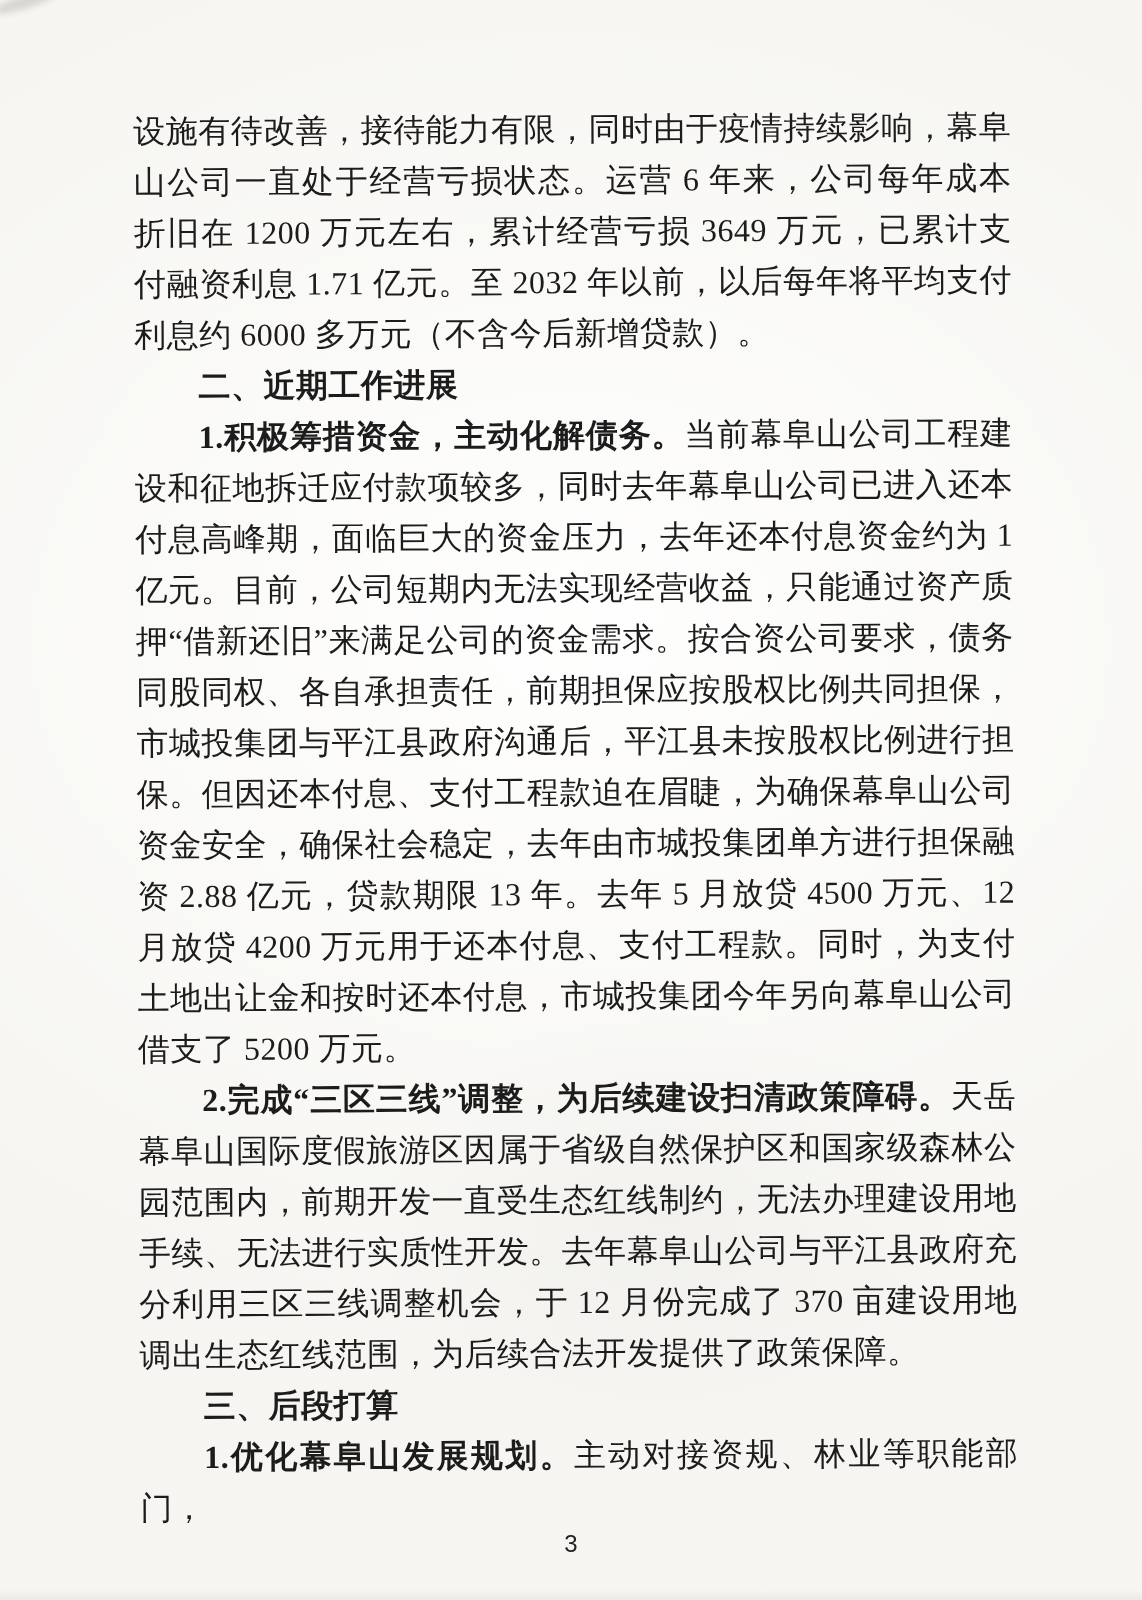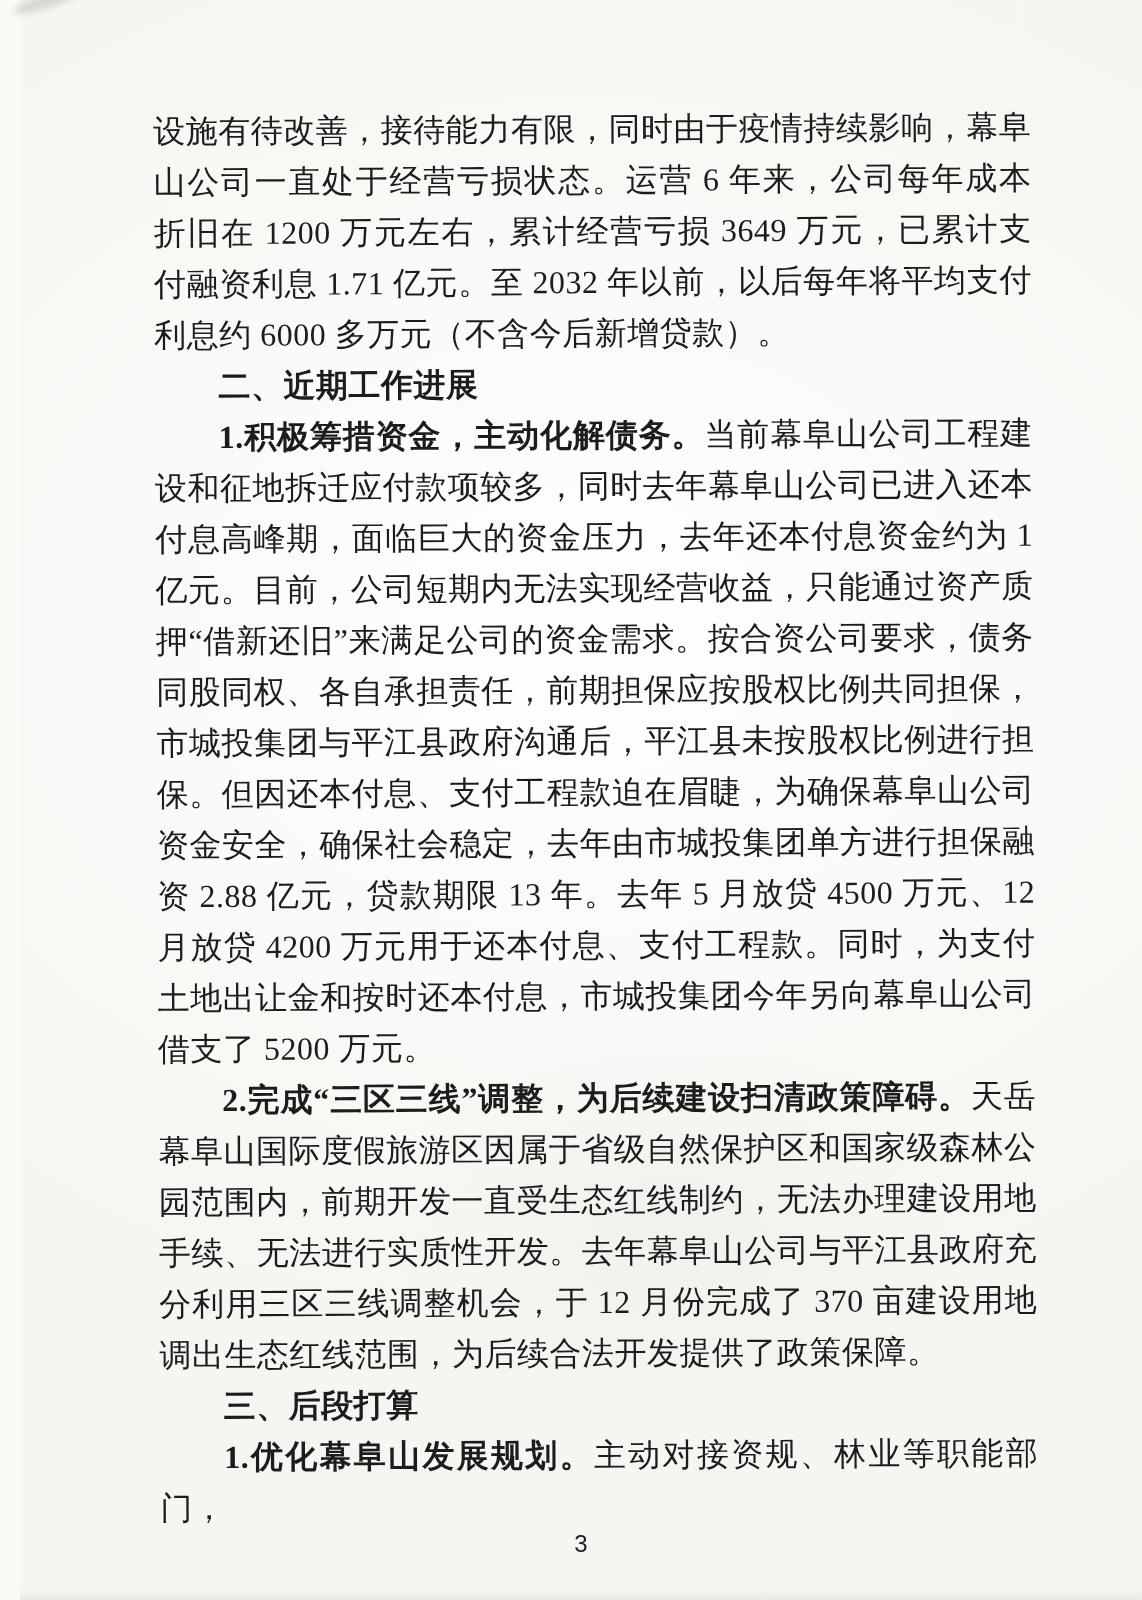--- a/index.html
+++ b/index.html
@@ -15,21 +15,20 @@
     font-family: "Liberation Serif", "DejaVu Serif", serif;
     color: #1c1c1c;
   }
   .page {
     position: absolute;
     inset: 0;
     background:
       radial-gradient(ellipse 420px 300px at 58% 76%, rgba(190,190,185,0.10), rgba(190,190,185,0) 70%),
       radial-gradient(ellipse 900px 700px at 50% 40%, rgba(255,255,255,0.9), rgba(246,245,241,0.9)),
       linear-gradient(#fbfaf7, #f7f6f2);
-    margin-left: 20px;
   }
   
   .artifact-topleft {
     position: absolute;
     left: -8px;
     top: -6px;
     width: 70px;
     height: 14px;
     background: rgba(120,120,118,0.25);
     transform: rotate(-18deg);

